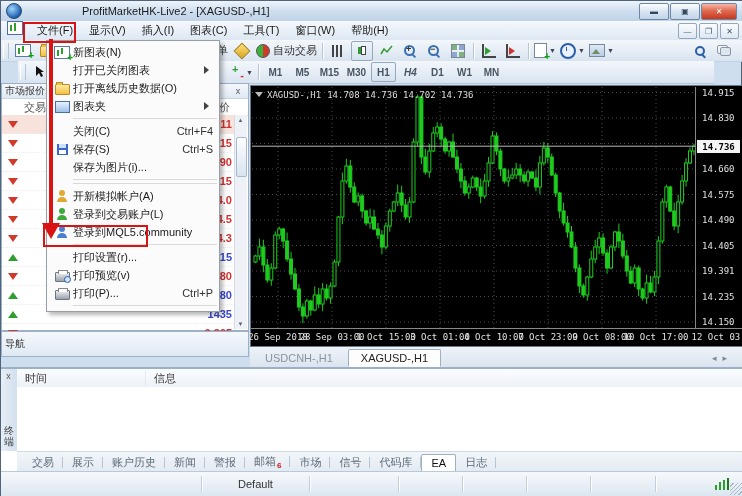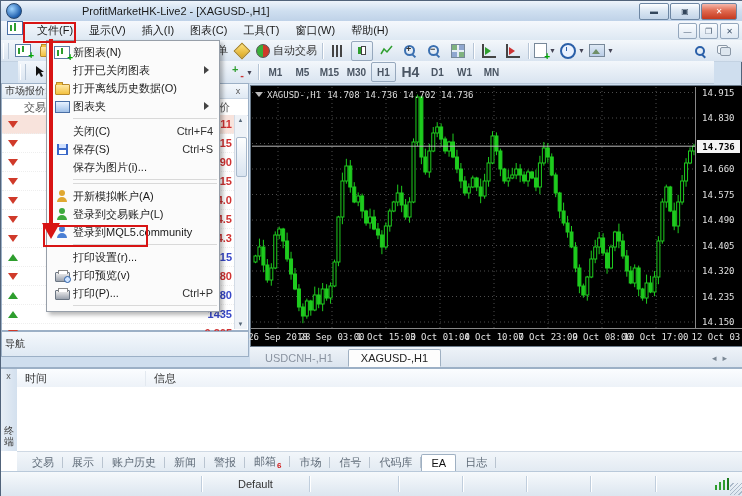--- a/index.html
+++ b/index.html
@@ -300,21 +300,21 @@
         <span class="ic ic-symplus"></span>
         <span class="caret">▼</span>
       </span>
     <span class="tb-sep"></span>
     <span id="tf-buttons" style="display:flex;align-items:center">
         <span class="tb-btn" style="min-width: 23px; font-weight: bold; font-size: 10px; color: rgb(74, 85, 99);">M1</span>
         <span class="tb-btn" style="min-width: 23px; font-weight: bold; font-size: 10px; color: rgb(74, 85, 99);">M5</span>
         <span class="tb-btn" style="min-width: 23px; font-weight: bold; font-size: 10px; color: rgb(74, 85, 99);">M15</span>
         <span class="tb-btn" style="min-width: 23px; font-weight: bold; font-size: 10px; color: rgb(74, 85, 99);">M30</span>
         <span class="tb-btn active" style="min-width: 23px; font-weight: bold; font-size: 10px; color: rgb(74, 85, 99);">H1</span>
-        <span class="tb-btn" style="min-width: 23px; font-weight: bold; font-size: 14px; color: rgb(74, 85, 99);">H4</span>
+        <span class="tb-btn" style="min-width: 23px; font-weight: bold; font-size: 10px; color: rgb(74, 85, 99); font-style: italic;">H4</span>
         <span class="tb-btn" style="min-width: 23px; font-weight: bold; font-size: 10px; color: rgb(74, 85, 99);">D1</span>
         <span class="tb-btn" style="min-width: 23px; font-weight: bold; font-size: 10px; color: rgb(74, 85, 99);">W1</span>
         <span class="tb-btn" style="min-width: 23px; font-weight: bold; font-size: 10px; color: rgb(74, 85, 99);">MN</span>
       </span>
   </div>
 
   <div class="mwatch">
     <div class="mw-title">
       <span>市场报价:</span>
       <span class="mw-close">x</span>
@@ -660,21 +660,21 @@
         <rect x="440.45000000000005" y="59.19999999999972" width="3" height="4.800000000000004" fill="#000" stroke="#1ecb1e" stroke-width="1"></rect>
         <line x1="0" x2="444" y1="59.19999999999972" y2="59.19999999999972" stroke="#b8b8b8" stroke-width="1"></line>
       </svg>
     <div class="price-axis" id="price-axis">
         <div class="pa-label" style="top: 0.5px;">14.915</div>
         <div class="pa-label" style="top: 26px;">14.830</div>
         <div class="pa-label" style="top: 77px;">14.660</div>
         <div class="pa-label" style="top: 102.5px;">14.575</div>
         <div class="pa-label" style="top: 128px;">14.490</div>
         <div class="pa-label" style="top: 153.5px;">14.405</div>
-        <div class="pa-label" style="top: 179px;">14.320</div>
+        <div class="pa-label" style="top: 179px;">19.391</div>
         <div class="pa-label" style="top: 204.5px;">14.235</div>
         <div class="pa-label" style="top: 230px;">14.150</div>
         <div class="pa-badge" style="top: 53.2px;">14.736</div>
       </div>
     <div class="time-axis" id="time-axis">
         <div class="ta-label" style="left: 27px;">26 Sep 2018</div>
         <div class="ta-label" style="left: 81px;">28 Sep 03:00</div>
         <div class="ta-label" style="left: 135px;">1 Oct 15:00</div>
         <div class="ta-label" style="left: 189px;">3 Oct 01:00</div>
         <div class="ta-label" style="left: 243px;">4 Oct 10:00</div>

